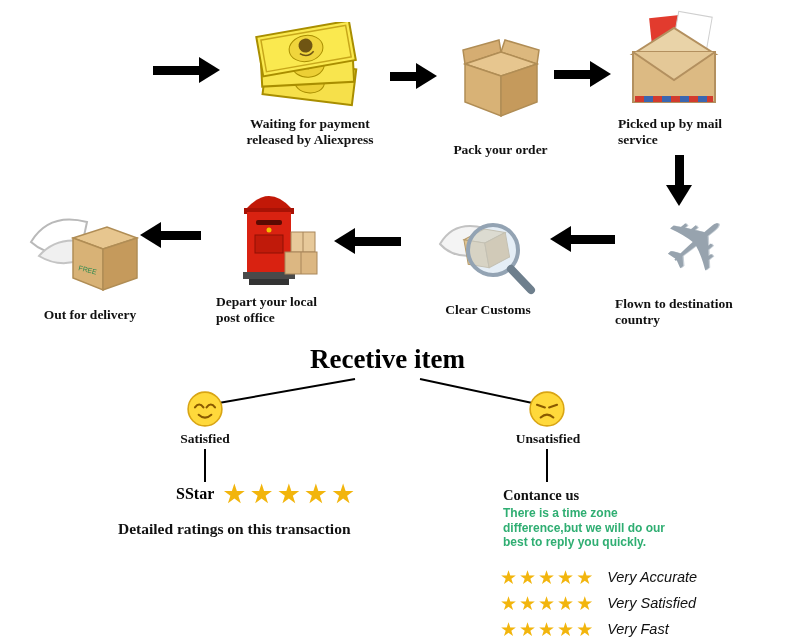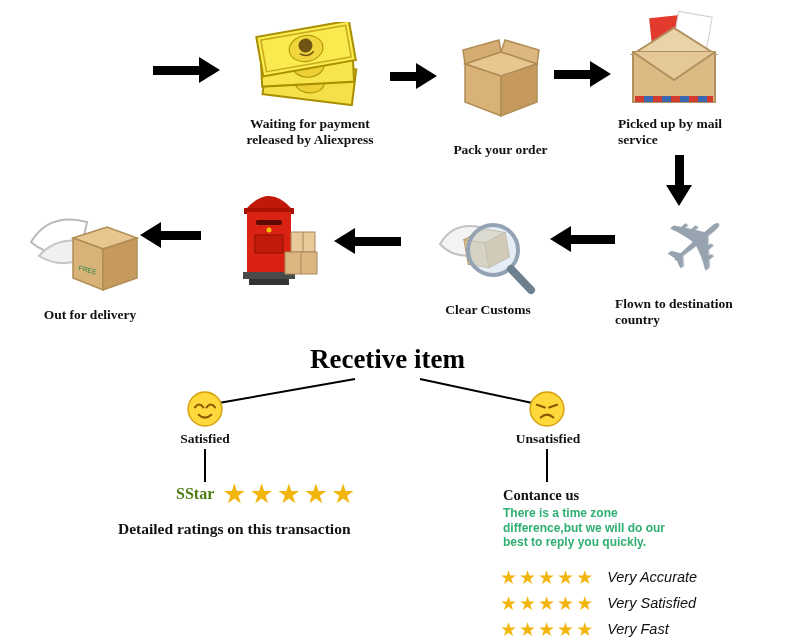--- a/index.html
+++ b/index.html
@@ -31,21 +31,21 @@
   }
   .receive-title{
     position:absolute;left:230px;top:344px;width:315px;text-align:center;
     font-size:27px;font-weight:bold;color:#000;
   }
   .branch-lines{position:absolute;left:195px;top:376px;}
   .face{position:absolute;width:38px;height:38px;}
   .face-label{position:absolute;font-weight:bold;font-size:13.5px;color:#111;text-align:center;}
   .vline{position:absolute;width:2px;background:#000;}
   .sstar-row{position:absolute;left:176px;top:480px;display:flex;align-items:center;gap:8px;}
-  .sstar-row .sstar-text{font-weight:bold;font-size:16px;color:#4d7c0f;}
+  .sstar-row .sstar-text{font-weight:bold;font-size:16px;color:#000000;}
   .stars-big{font-family:"DejaVu Sans",sans-serif;font-size:27px;color:var(--star-gold,#f5b50a);letter-spacing:3px;line-height:1;}
   .ratings-heading{position:absolute;left:118px;top:520px;font-weight:bold;font-size:15.5px;color:#111;}
   .questions{position:absolute;left:116px;top:545px;font-family:"Liberation Sans",sans-serif;font-size:12.5px;color:#1c1c1c;}
   .questions .q{margin-bottom:13px;}
   .contact-heading{position:absolute;left:503px;top:487px;font-weight:bold;font-size:14.5px;color:#111;}
   .contact-note{
     position:absolute;left:503px;top:506px;width:168px;
     font-family:"Liberation Sans",sans-serif;font-weight:bold;font-size:12px;
     color:var(--note-green,#2fae72);line-height:1.22;
   }
@@ -175,20 +175,21 @@
         <circle cx="38" cy="44" r="2.5" fill="#f2c200"></circle>
         <rect x="24" y="49" width="28" height="18" fill="#c01a0a" stroke="#8f1004"></rect>
         <rect x="12" y="86" width="52" height="7" fill="#4a4a4a"></rect>
         <rect x="18" y="93" width="40" height="6" fill="#333333"></rect>
         <rect x="60" y="46" width="24" height="20" fill="#e7c99a" stroke="#a8865a"></rect>
         <line x1="72" y1="46" x2="72" y2="66" stroke="#a8865a"></line>
         <rect x="54" y="66" width="32" height="22" fill="#dcb782" stroke="#a8865a"></rect>
         <line x1="70" y1="66" x2="70" y2="88" stroke="#a8865a"></line>
       </svg>
     </span>
+    <div class="label">Depart your local post office</div>
   </div>
 
   <div class="arrow h left" style="left:140px;top:222px;">
     <span class="shaft" style="width:40px;"></span>
       <span class="head"></span>
   </div>
 
   <div class="step" style="left:20px;top:206px;width:140px;">
     <span class="icon">
       <svg width="122" height="97" viewBox="0 0 122 97">

